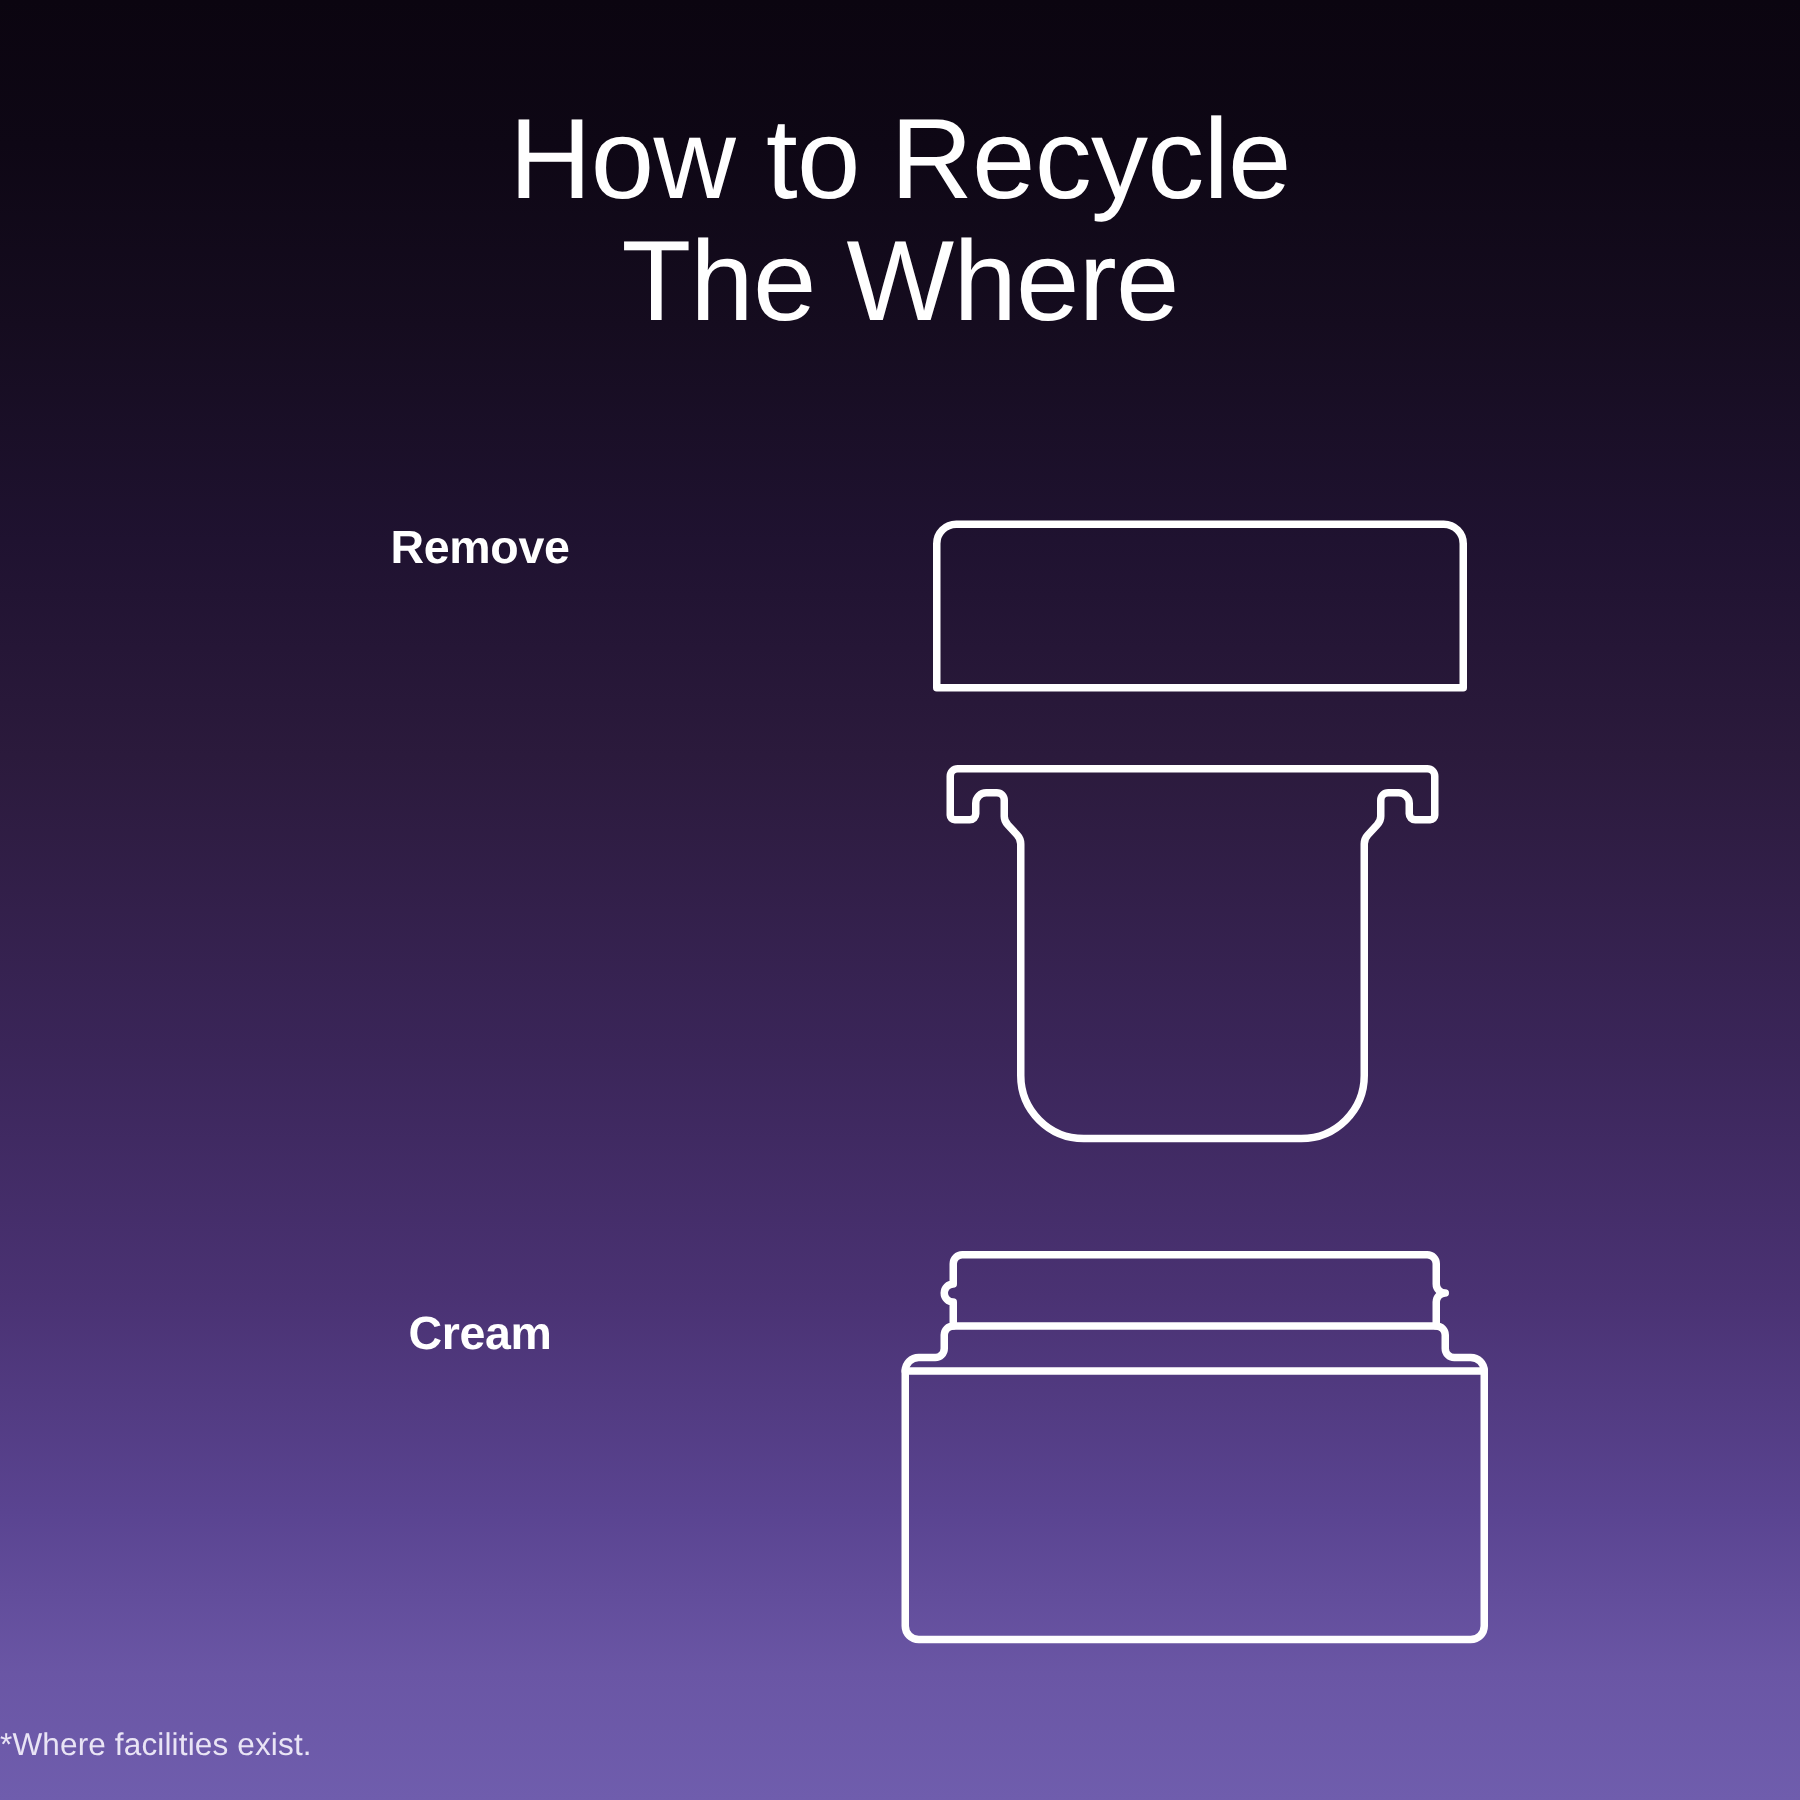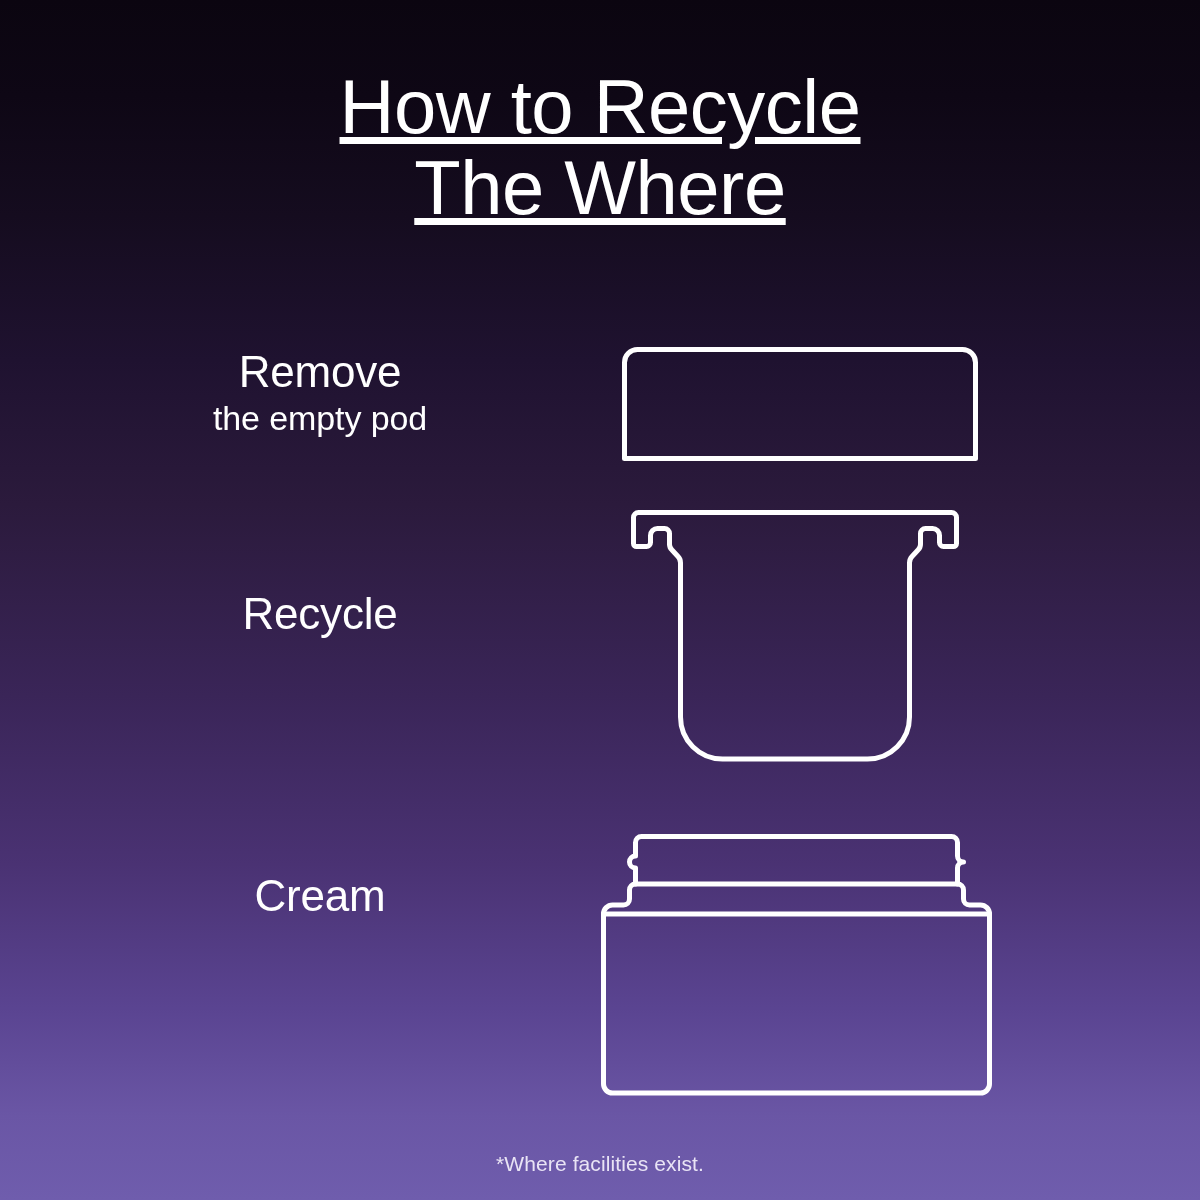--- a/index.html
+++ b/index.html
@@ -37,36 +37,35 @@
     position: absolute;
     top: 66px;
     left: 0;
     width: 1200px;
     text-align: center;
     color: #ffffff;
     font-weight: 300;
     font-size: 76px;
     line-height: 1.07;
     letter-spacing: -0.5px;
-    text-decoration: underline;
   }
   .title-line { display: block; white-space: pre; }
 
   
   .step {
     position: absolute;
     left: 60px;
     width: 520px;
     text-align: center;
     color: #ffffff;
   }
   .step-title {
     display: block;
-    font-size: 44px;
-    font-weight: 400;
+    font-size: 31px;
+    font-weight: 700;
     line-height: 1.08;
     letter-spacing: -0.2px;
     margin-bottom: 2px;
   }
   .step-desc {
     display: block;
     font-size: 34px;
     font-weight: 300;
     line-height: 1.22;
     letter-spacing: -0.1px;
@@ -94,56 +93,54 @@
   #art-lid  { left: 600px; top: 325px; }
   #art-pod  { left: 600px; top: 495px; }
   #art-jar  { left: 590px; top: 820px; }
 
   
   .footnote {
     position: absolute;
     left: 0;
     top: 1152px;
     width: 1200px;
-    text-align: center;
+    text-align: left;
     color: #e9e4f5;
     font-size: 21px;
     font-weight: 300;
     letter-spacing: 0.1px;
   }
 </style>
 </head>
 <body>
 
 <div id="poster">
 
   <div class="title-block">
     <span class="title-line">How to Recycle</span>
     <span class="title-line">The Where</span>
   </div>
 
   <div class="step" id="step-remove">
     <span class="step-title">Remove</span>
-    <span class="step-desc">the empty pod</span>
   </div>
 
   <div class="art" id="art-lid">
     <svg width="410" height="150" viewBox="0 0 410 150">
       <path class="stroke" d="M 24.5 133.5
                L 24.5 37.5
                A 13 13 0 0 1 37.5 24.5
                L 362.5 24.5
                A 13 13 0 0 1 375.5 37.5
                L 375.5 133.5
                Z"></path>
     </svg>
   </div>
 
   <div class="step" id="step-recycle">
-    <span class="step-title">Recycle</span>
   </div>
 
   <div class="art" id="art-pod">
     <svg width="410" height="300" viewBox="0 0 410 300">
       <path class="stroke" d="M 33.5 22.5
                L 33.5 48.5
                A 3 3 0 0 0 36.5 51.5
                L 46.5 51.5
                A 4 4 0 0 0 50.5 47.5
                L 50.5 40.5

